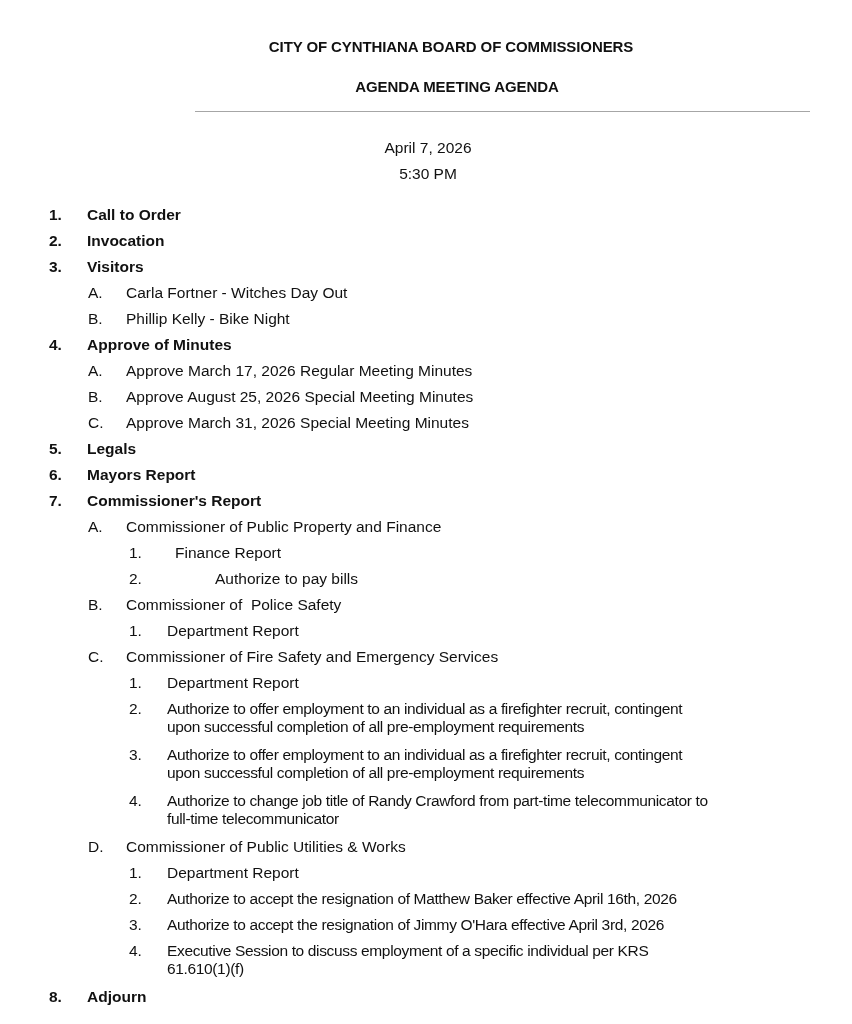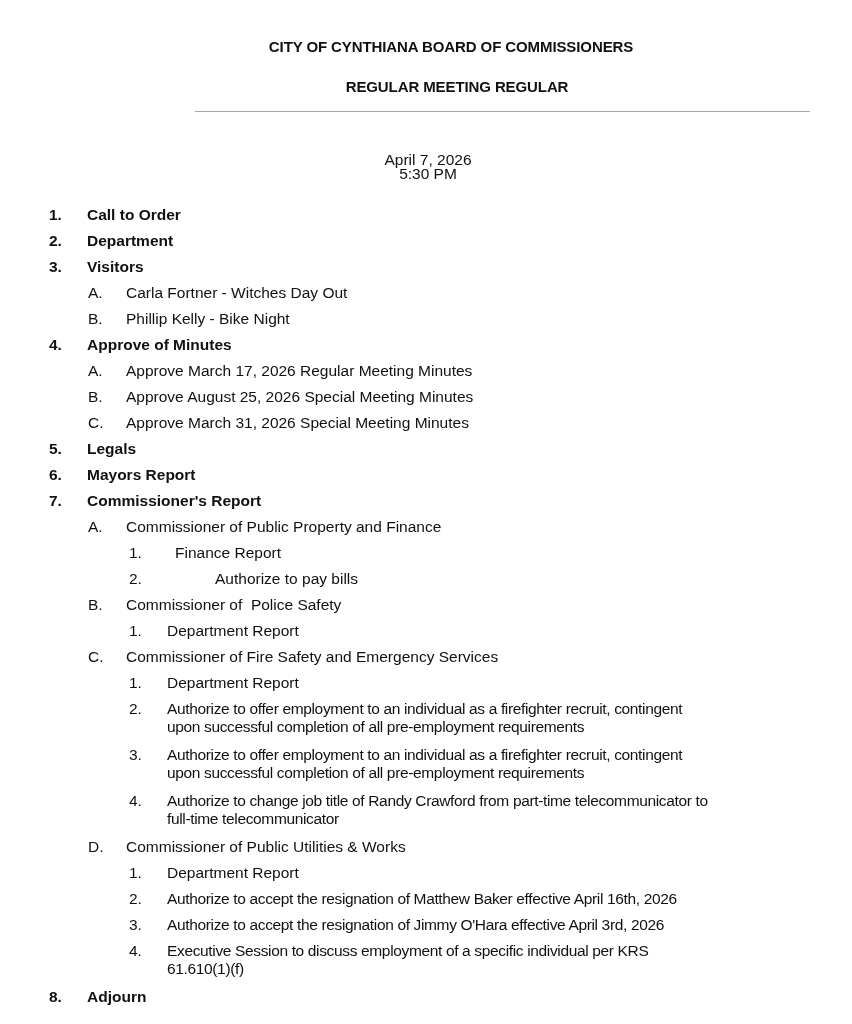--- a/index.html
+++ b/index.html
@@ -36,36 +36,36 @@
     .lvl3 { left: 129px; }
     .lvl3 .txt { left: 38px; }
   </style>
 </head>
 <body>
 
 <div class="title" id="t1">
     <span>CITY OF CYNTHIANA BOARD OF COMMISSIONERS</span>
   </div>
 <div class="title" id="t2">
-    <span>REGULAR MEETING REGULAR</span>
+    <span>AGENDA MEETING AGENDA</span>
   </div>
 <div class="rule"></div>
 <div class="dateblock">
-  <div style="top:12px">April 7, 2026</div>
+  <div style="top:0">April 7, 2026</div>
   <div style="top:26px">5:30 PM</div>
 </div>
 
 <div class="agenda" id="agenda">
     <div class="row lvl1" style="top: 206px;">
       <span class="num">1.</span>
       <span class="txt">Call to Order</span>
     </div>
     <div class="row lvl1" style="top: 232px;">
       <span class="num">2.</span>
-      <span class="txt">Department</span>
+      <span class="txt">Invocation</span>
     </div>
     <div class="row lvl1" style="top: 258px;">
       <span class="num">3.</span>
       <span class="txt">Visitors</span>
     </div>
     <div class="row lvl2" style="top: 284px;">
       <span class="num">A.</span>
       <span class="txt">Carla Fortner - Witches Day Out</span>
     </div>
     <div class="row lvl2" style="top: 310px;">

